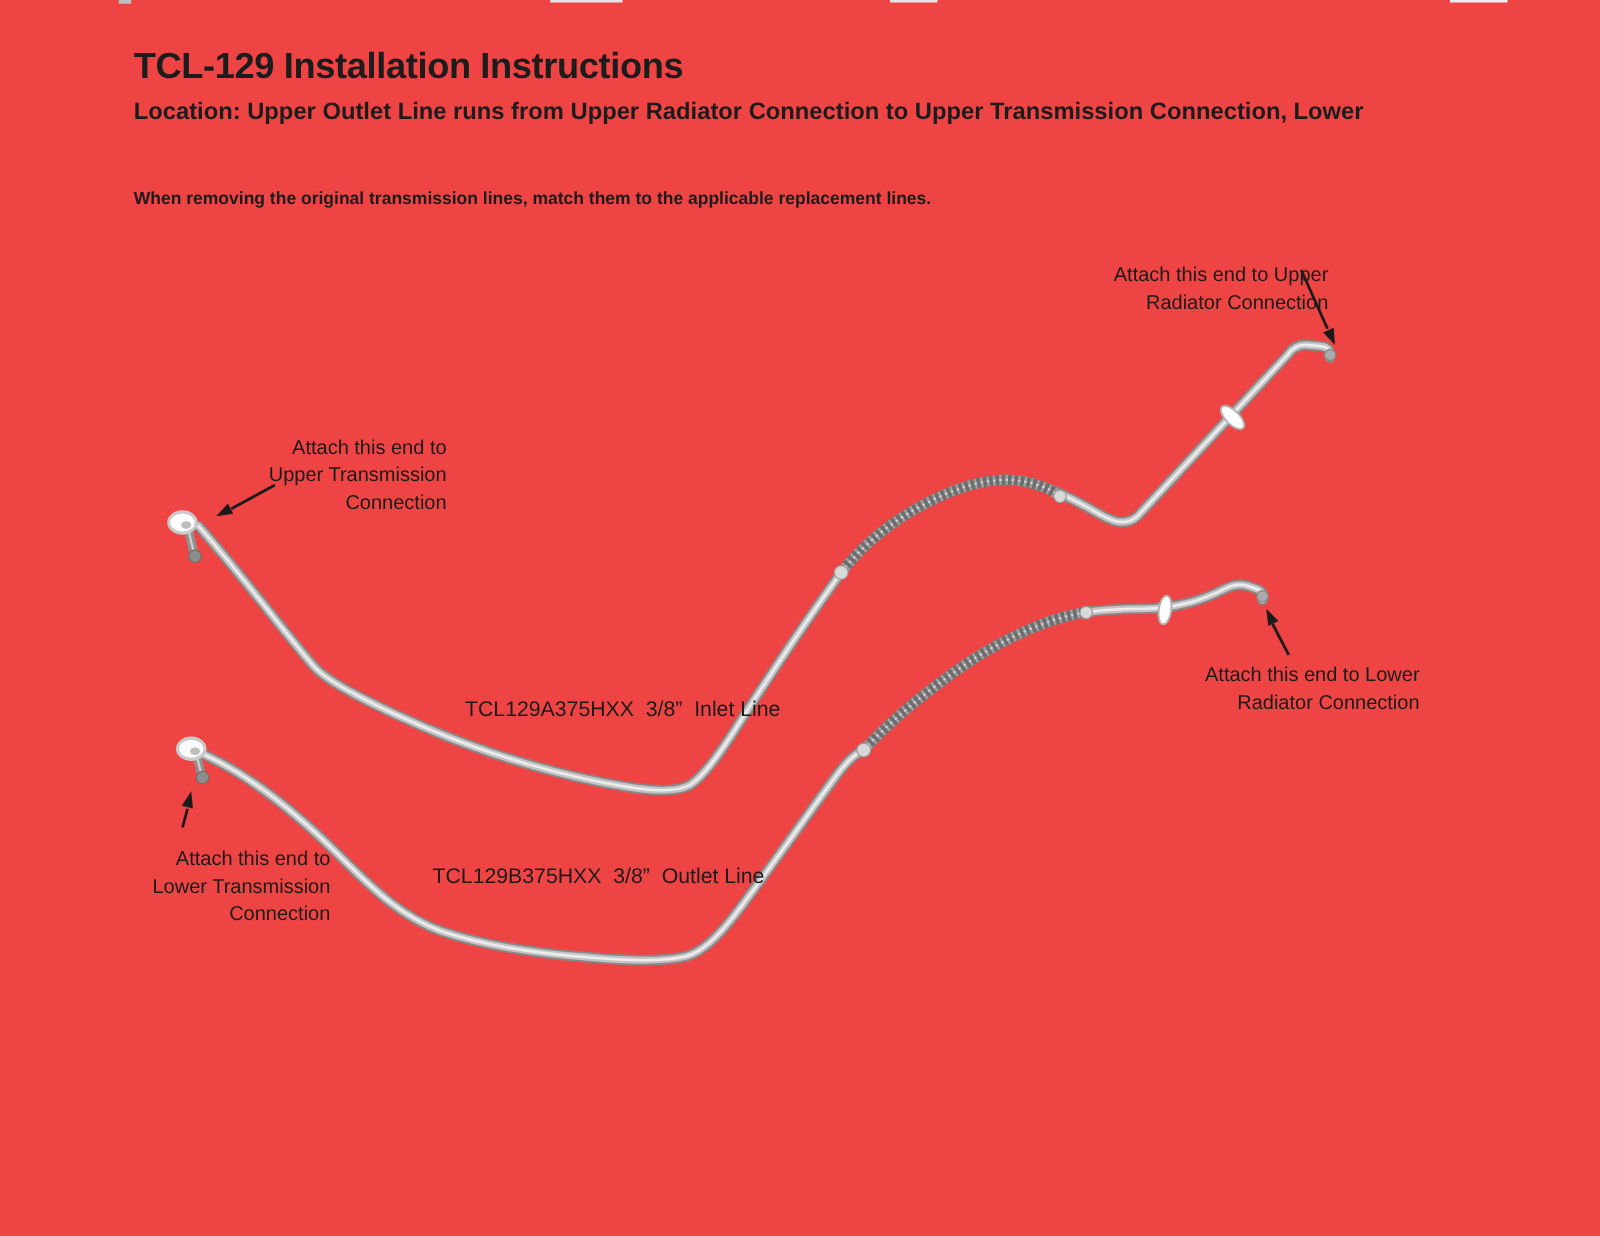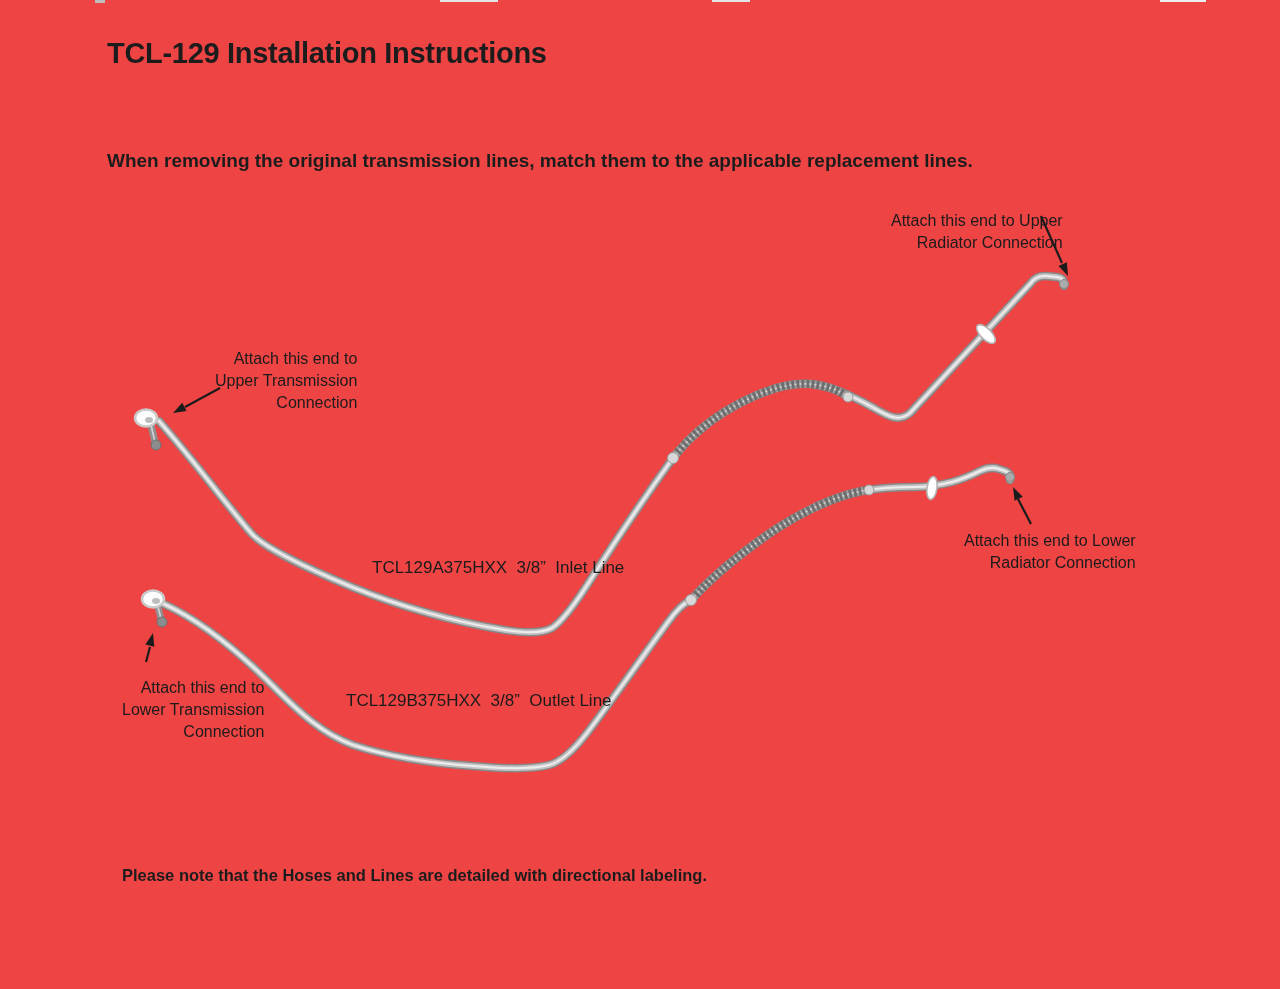--- a/index.html
+++ b/index.html
@@ -22,21 +22,21 @@
   .title{
     position:absolute;left:107px;top:37px;margin:0;
     font-size:29px;font-weight:700;letter-spacing:-0.3px;color:#1c1c1c;
   }
   .location{
     position:absolute;left:107px;top:76px;margin:0;
     font-size:19px;font-weight:700;line-height:28.5px;color:#1c1c1c;
   }
   .removing{
     position:absolute;left:107px;top:150px;margin:0;
-    font-size:19px;font-weight:700;color:#1c1c1c;
+    font-size:14px;font-weight:700;color:#1c1c1c;
   }
   .ann{
     position:absolute;
     font-size:16px;line-height:22px;font-weight:400;color:#1b1b1b;text-align:right;
   }
   .ann-upper-radiator{left:891px;top:210px;}
   .ann-upper-transmission{left:215px;top:348px;}
   .ann-lower-radiator{left:964px;top:530px;}
   .ann-lower-transmission{left:122px;top:677px;}
   .part-label{
@@ -74,21 +74,21 @@
 
   <div>
     <span class="frag f1"></span>
     <span class="frag f2"></span>
     <span class="frag f3"></span>
     <span class="frag f4"></span>
   </div>
 
   <h1 class="title">TCL-129 Installation Instructions</h1>
   <p class="location">
-    <br>
+    <span>Location: Upper Outlet Line runs from Upper Radiator Connection to Upper Transmission Connection, Lower</span><br>
   </p>
   <p class="removing">When removing the original transmission lines, match them to the applicable replacement lines.</p>
 
   <svg class="diagram" width="1280" height="989" viewBox="0 0 1280 989">
 
     <g>
       <path class="tube-outer" d="M 159 421
         C 196 463, 233 513, 252 534
         C 263 546, 301 566, 352 587
         C 401 607, 456 622, 499 629
@@ -258,16 +258,16 @@
   <div class="ann ann-lower-transmission">
     <div>Attach this end to</div>
     <div>Lower Transmission</div>
     <div>Connection</div>
   </div>
 
   <div class="part-label label-inlet">TCL129A375HXX  3/8”  Inlet Line</div>
   <div class="part-label label-outlet">TCL129B375HXX  3/8”  Outlet Line</div>
 
   <p class="footer-note">
-    <span>Please note that the Hoses and Lines are detailed with directional labeling.</span><br>
+    <br>
   </p>
 
 </div>
 
 </body></html>

